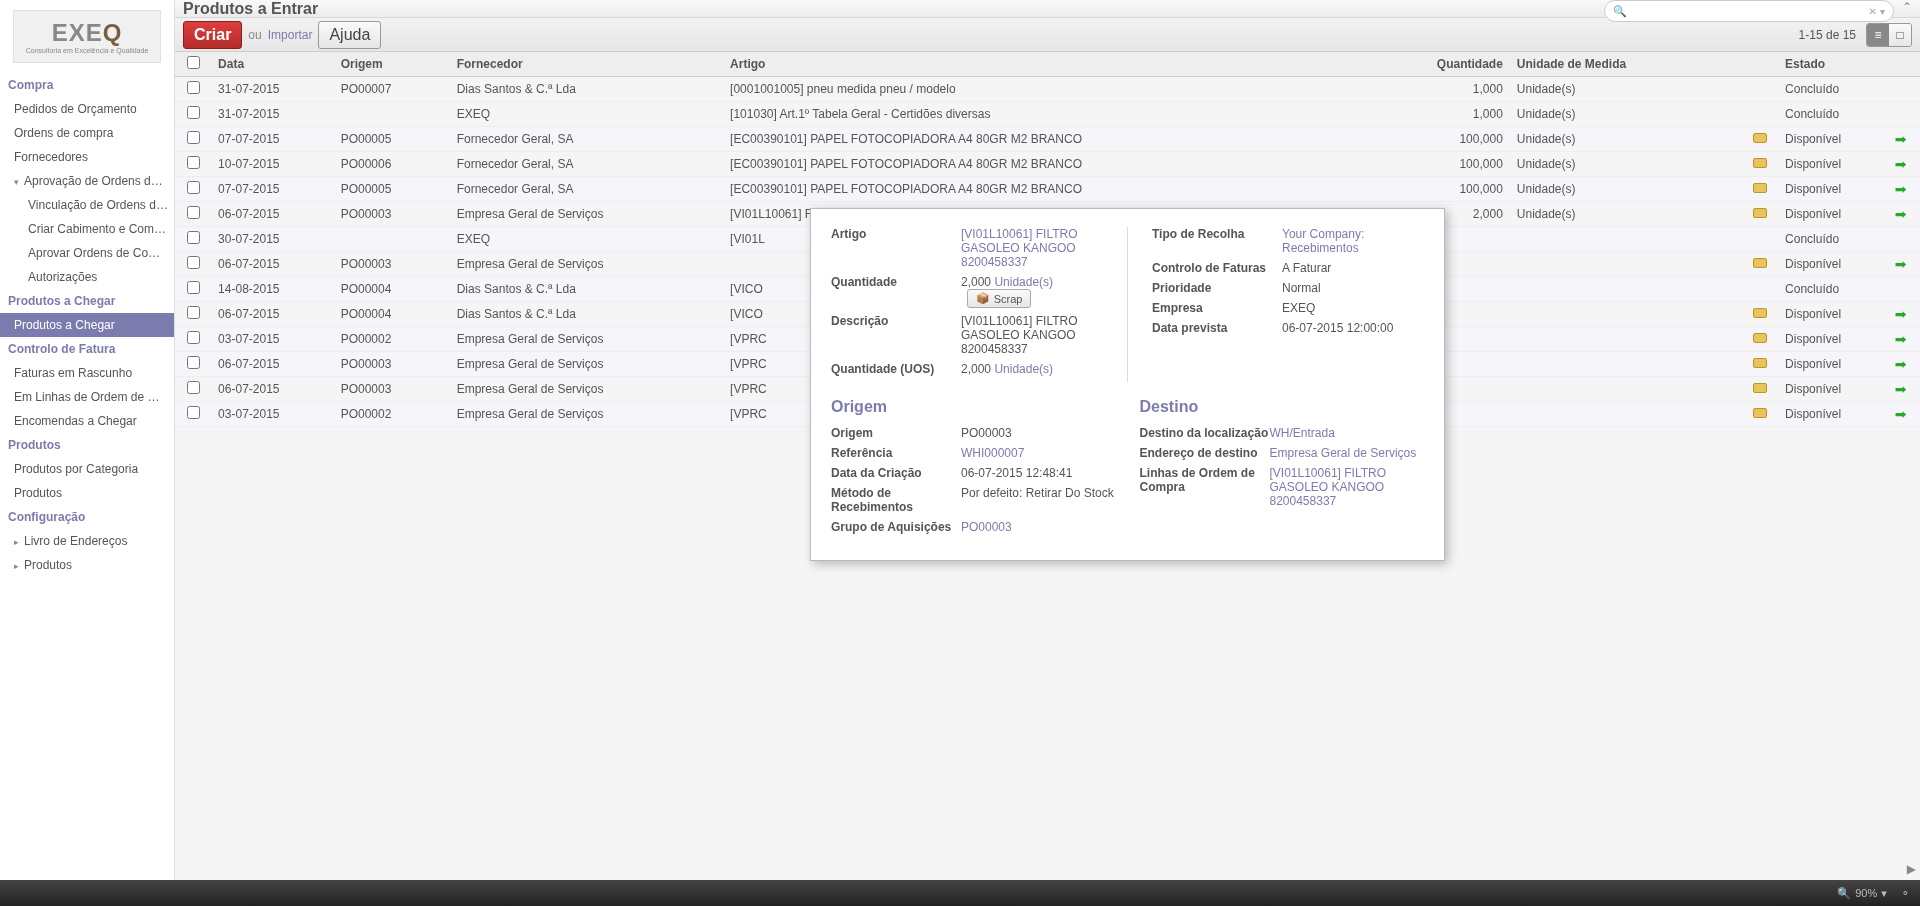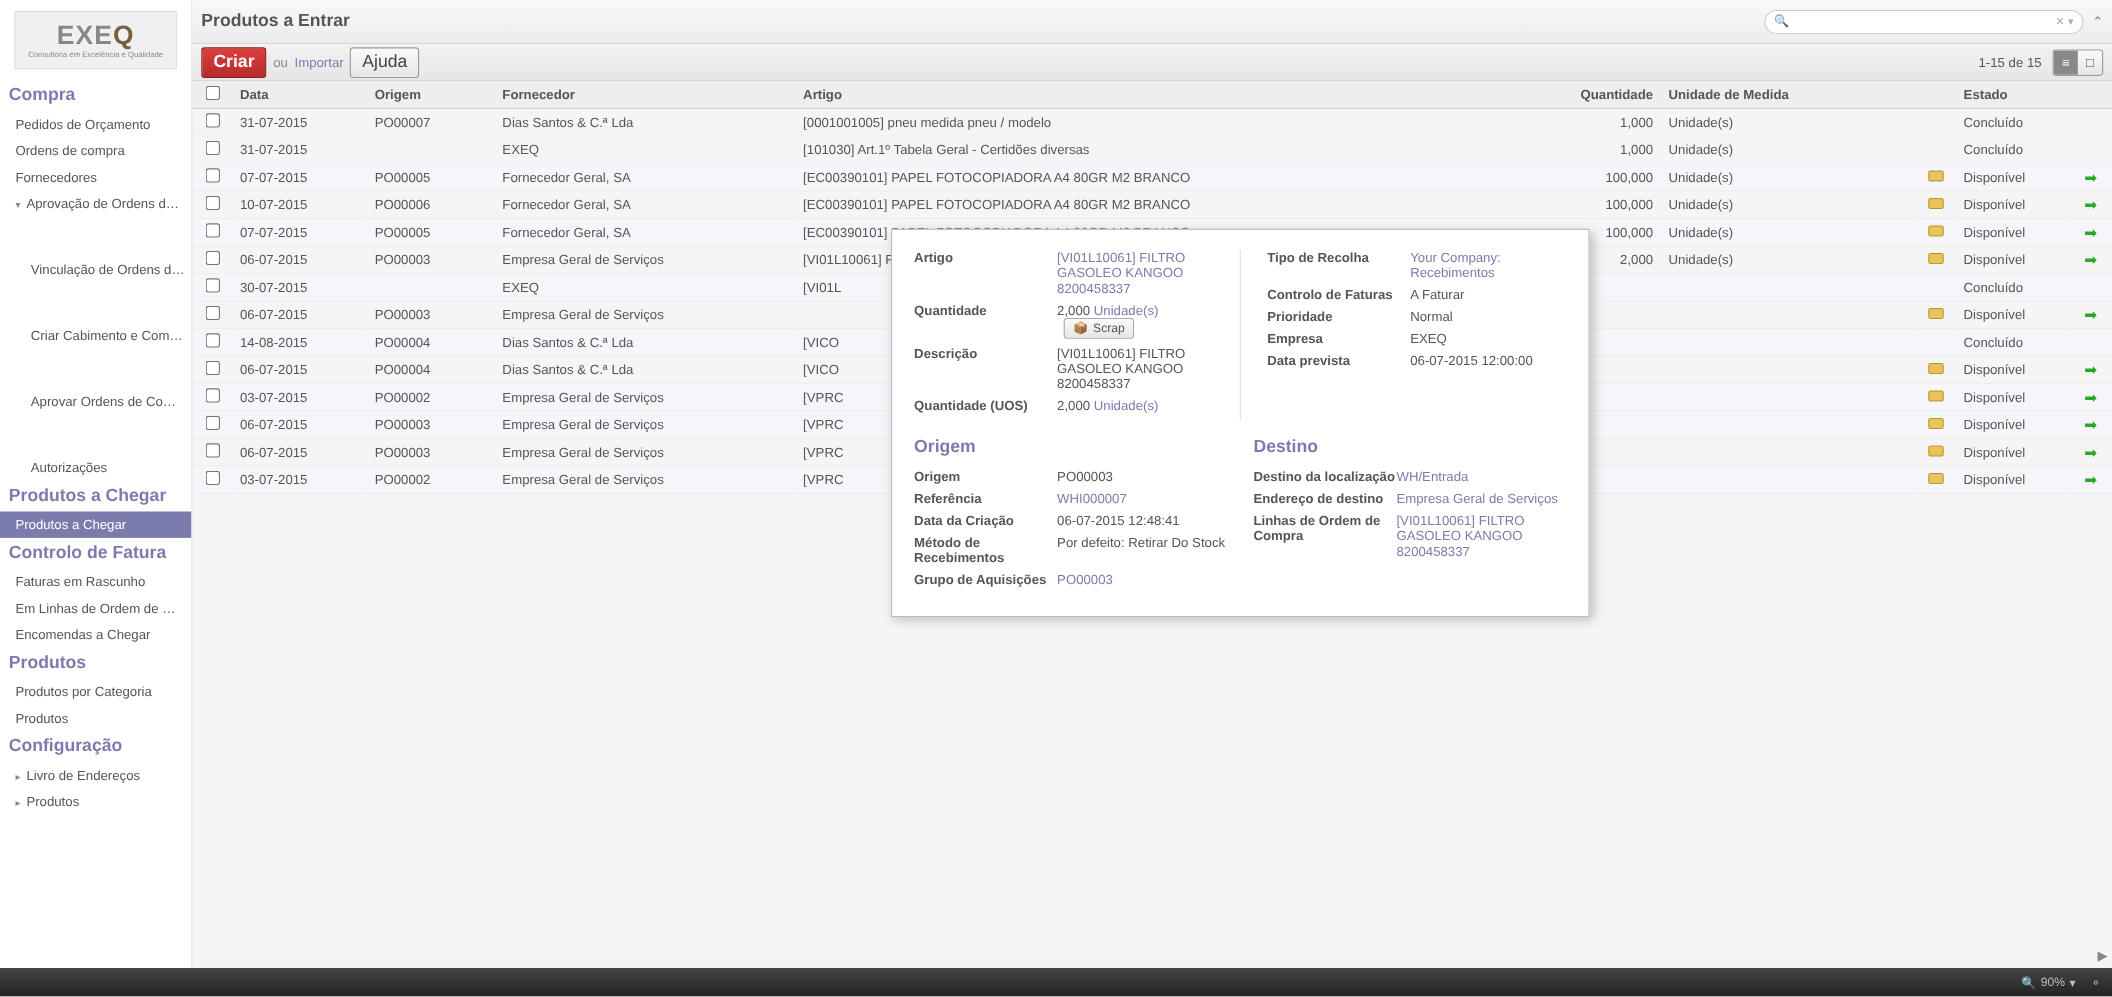--- a/index.html
+++ b/index.html
@@ -5,29 +5,29 @@
 * { margin: 0; padding: 0; box-sizing: border-box; }
 body { font-family: Arial, sans-serif; font-size: 12px; color: #4c4c4c; background: #f5f5f5; overflow: hidden; height: 906px; width: 1920px; position: relative; }
 
 
 .sidebar { position: absolute; left: 0; top: 0; width: 175px; height: 880px; background: #fff; border-right: 1px solid #ddd; overflow: hidden; }
 .logo { padding: 10px; text-align: center; }
 .logo-box { display: inline-block; background: #f0f0f0; padding: 8px 12px; border: 1px solid #e0e0e0; }
 .logo-text { font-size: 24px; font-weight: bold; color: #888; letter-spacing: 1px; }
 .logo-text .o { color: #7a5e3e; }
 .logo-sub { font-size: 7px; color: #888; }
-.nav-section { color: #7c7bad; font-weight: bold; padding: 5px 6px 5px 8px; font-size: 16px; }
+.nav-section { color: #7c7bad; font-weight: bold; padding: 5px 6px 5px 8px; font-size: 12px; }
 .nav-item { padding: 5px 6px 5px 14px; color: #555; cursor: pointer; white-space: nowrap; overflow: hidden; text-overflow: ellipsis; }
-.nav-item.sub { padding-left: 28px; margin-top: 36px; }
+.nav-item.sub { padding-left: 28px; }
 .nav-item.active { background: #7c7bad; color: #fff; }
 .nav-expand { display: inline-block; width: 10px; font-size: 9px; color: #888; }
 
 
 .main { position: absolute; left: 175px; top: 0; right: 0; height: 880px; }
-.header { height: 40px; display: flex; align-items: center; padding: 0 8px; background: linear-gradient(#f9f9f9,#ececec); border-bottom: 1px solid #d8d8d8; }
+.header { height: 18px; display: flex; padding: 0 8px; background: linear-gradient(#f9f9f9,#ececec); border-bottom: 1px solid #d8d8d8; }
 .page-title { font-size: 16px; font-weight: bold; color: #555; flex: 0 0 auto; }
 .header-spacer { flex: 1; }
 .search-box { width: 290px; height: 22px; border: 1px solid #ccc; border-radius: 12px; background: #fff; display: flex; align-items: center; padding: 0 8px; }
 .search-icon { color: #aaa; font-size: 11px; margin-right: 4px; }
 .search-input { border: none; outline: none; flex: 1; font-size: 11px; }
 .search-ctrl { color: #aaa; font-size: 10px; cursor: pointer; margin-left: 3px; }
 .collapse-icon { margin-left: 8px; color: #888; cursor: pointer; }
 
 .toolbar { height: 34px; display: flex; align-items: center; padding: 0 8px; background: linear-gradient(#f2f2f2,#e6e6e6); border-bottom: 1px solid #ccc; }
 .btn { display: inline-block; padding: 4px 10px; border: 1px solid #999; border-radius: 3px; font-size: 16px; cursor: pointer; background: linear-gradient(#fafafa,#e6e6e6); color: #444; }

